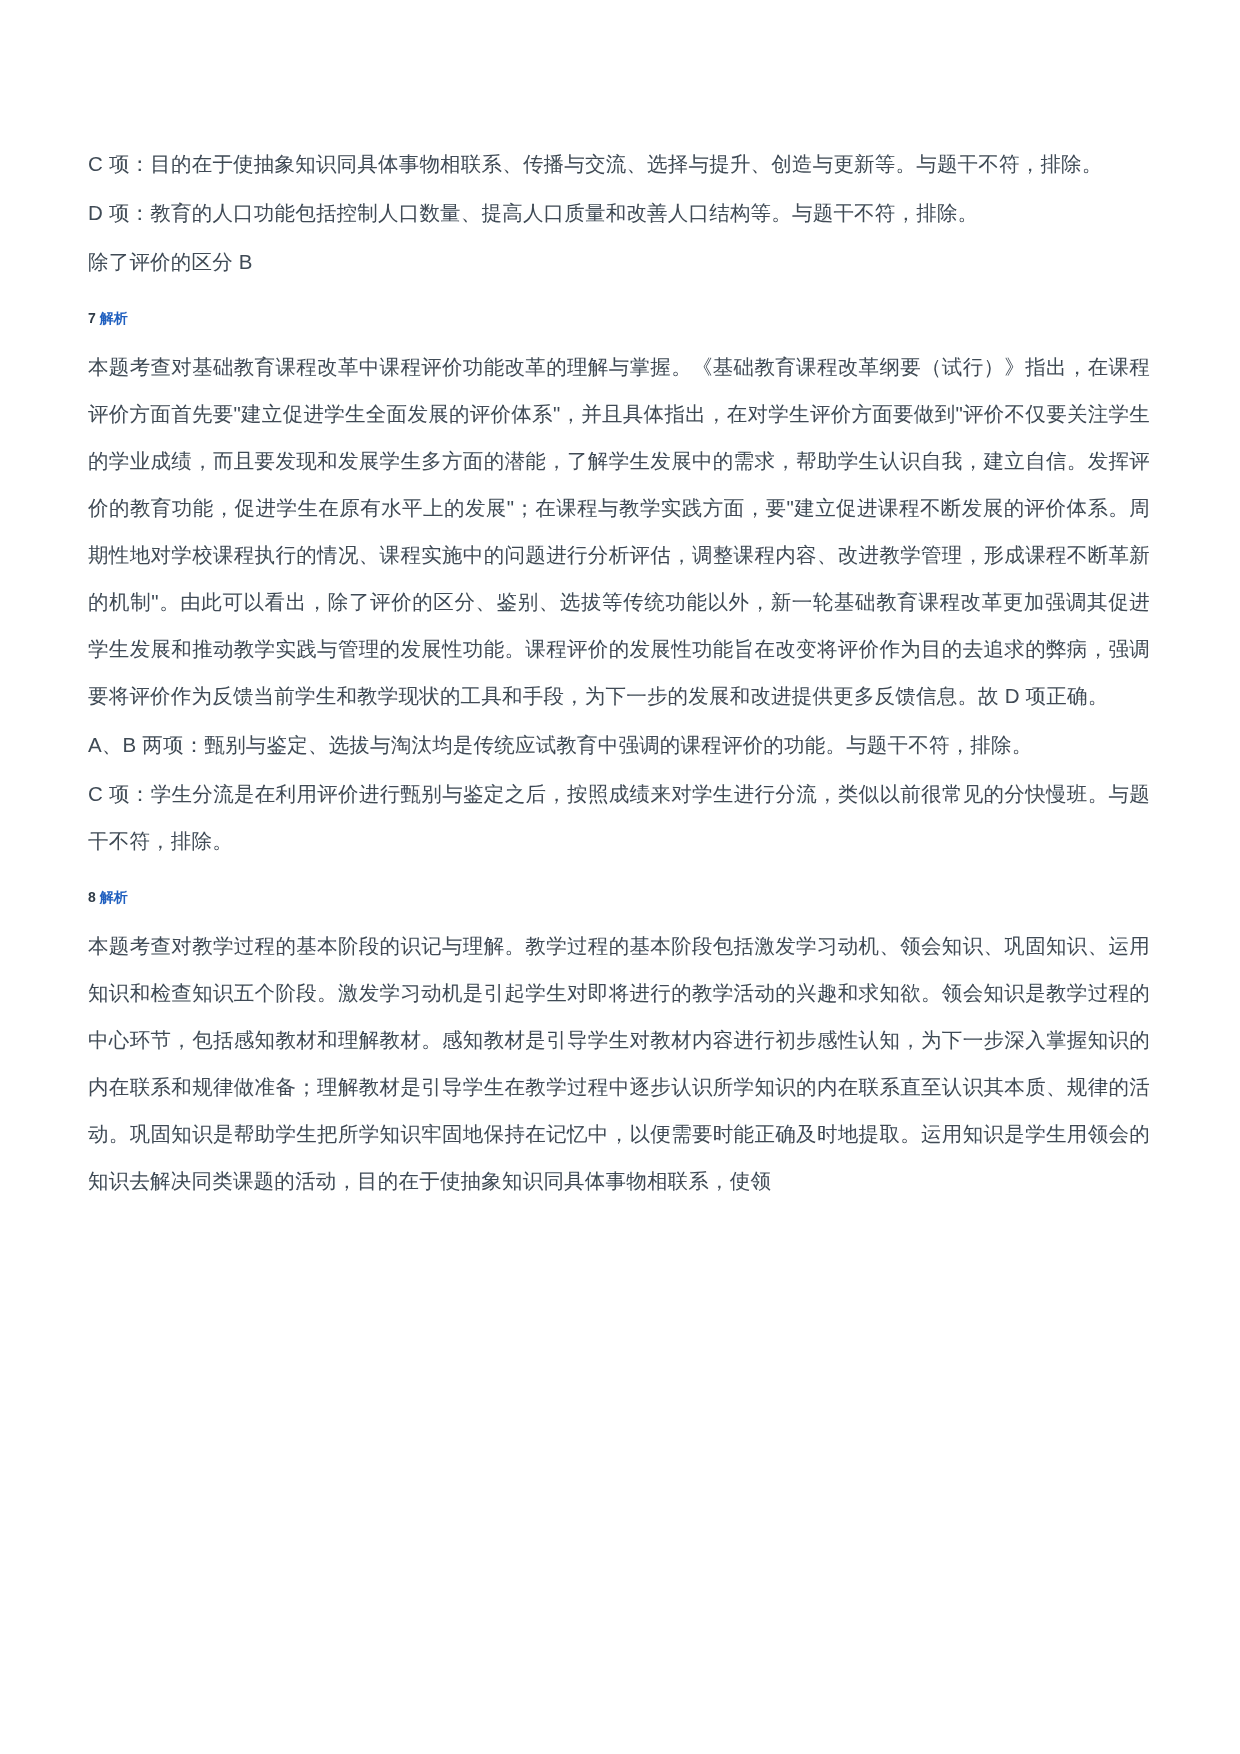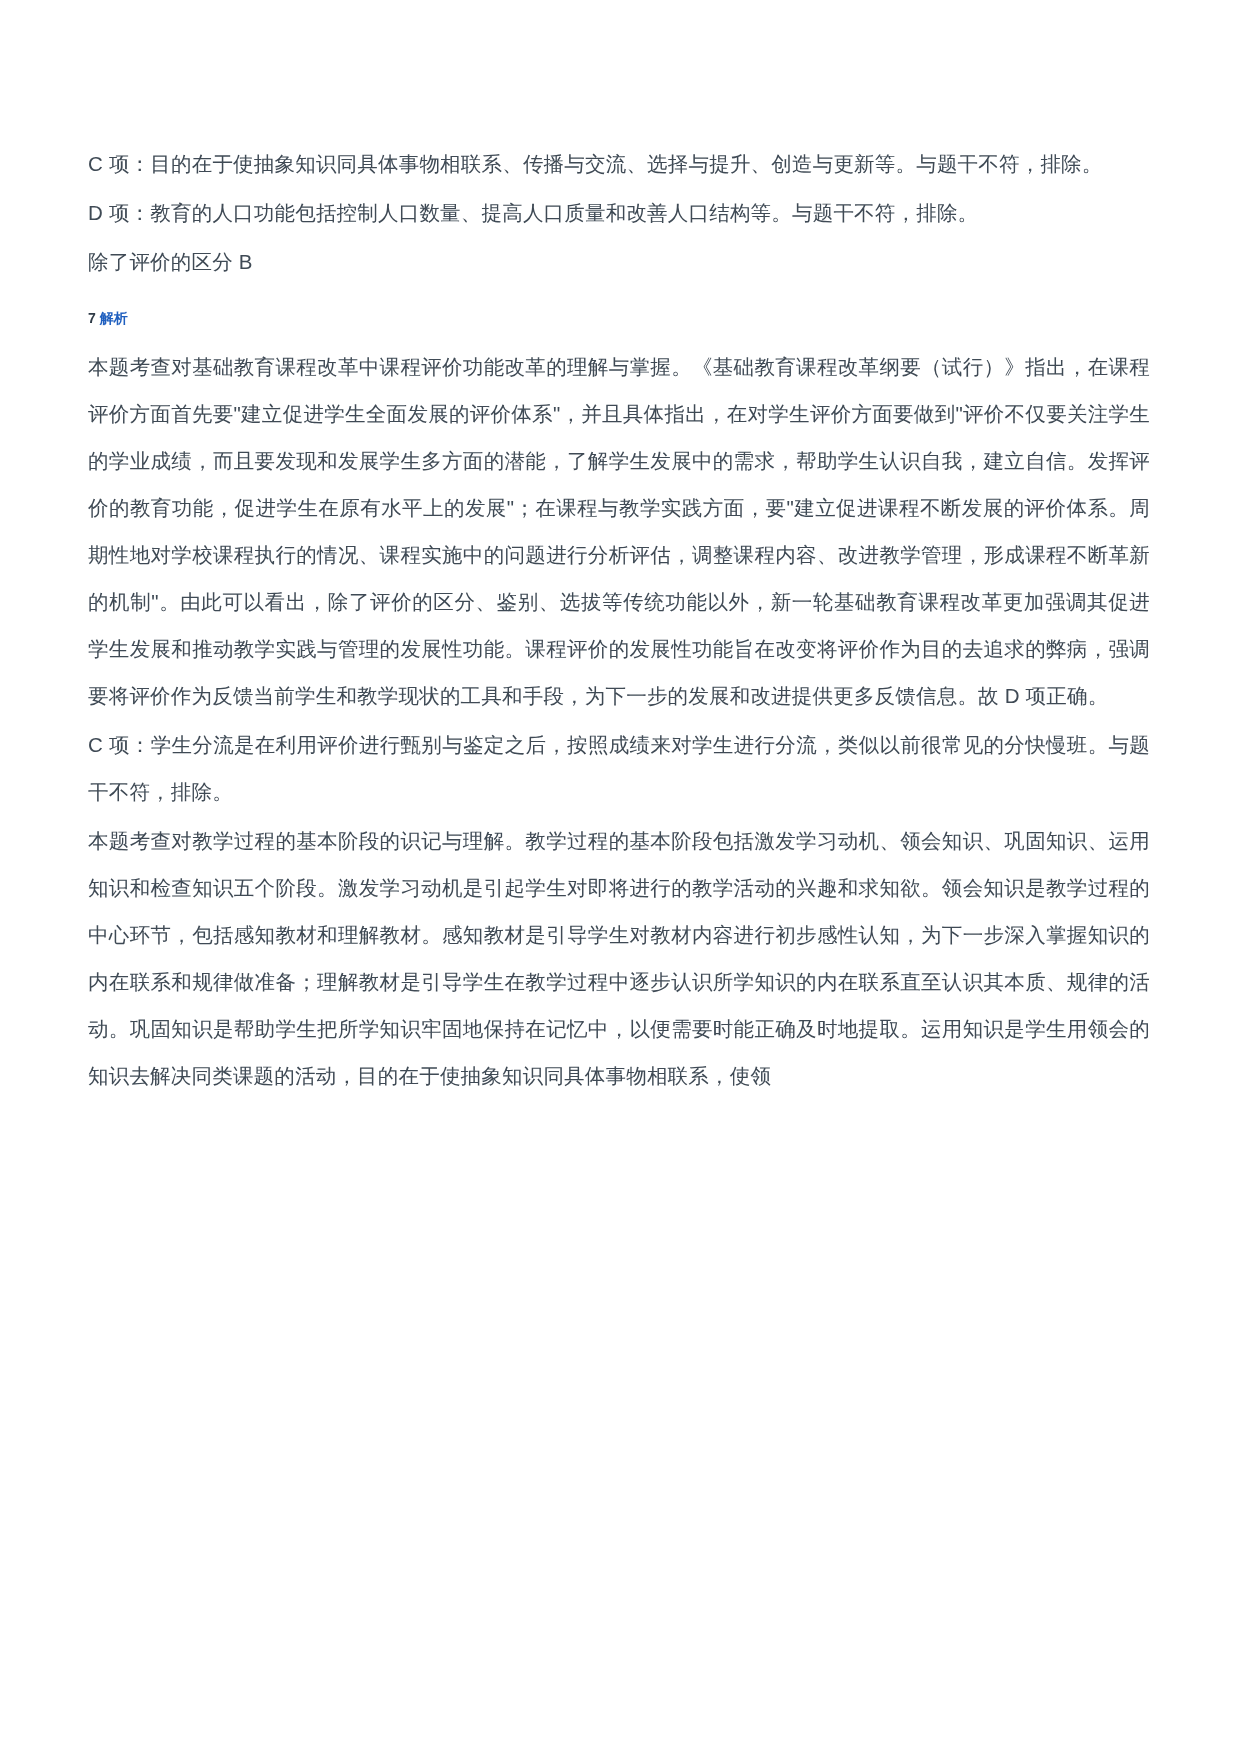--- a/index.html
+++ b/index.html
@@ -61,20 +61,24 @@
   <p class="para block">D 项：教育的人口功能包括控制人口数量、提高人口质量和改善人口结构等。与题干不符，排除。</p>
 
   <p class="para block">除了评价的区分 B</p>
 
   <div class="section-head">
     <span class="num">7</span><span class="word">解析</span>
   </div>
 
   <p class="para block">本题考查对基础教育课程改革中课程评价功能改革的理解与掌握。《基础教育课程改革纲要（试行）》指出，在课程评价方面首先要"建立促进学生全面发展的评价体系"，并且具体指出，在对学生评价方面要做到"评价不仅要关注学生的学业成绩，而且要发现和发展学生多方面的潜能，了解学生发展中的需求，帮助学生认识自我，建立自信。发挥评价的教育功能，促进学生在原有水平上的发展"；在课程与教学实践方面，要"建立促进课程不断发展的评价体系。周期性地对学校课程执行的情况、课程实施中的问题进行分析评估，调整课程内容、改进教学管理，形成课程不断革新的机制"。由此可以看出，除了评价的区分、鉴别、选拔等传统功能以外，新一轮基础教育课程改革更加强调其促进学生发展和推动教学实践与管理的发展性功能。课程评价的发展性功能旨在改变将评价作为目的去追求的弊病，强调要将评价作为反馈当前学生和教学现状的工具和手段，为下一步的发展和改进提供更多反馈信息。故 D 项正确。</p>
 
+  <p class="para block">A、B 两项：甄别与鉴定、选拔与淘汰均是传统应试教育中强调的课程评价的功能。与题干不符，排除。</p>
 
   <p class="para block">C 项：学生分流是在利用评价进行甄别与鉴定之后，按照成绩来对学生进行分流，类似以前很常见的分快慢班。与题干不符，排除。</p>
 
 
+  <div class="section-head">
+    <span class="num">8</span><span class="word">解析</span>
+  </div>
 
   <p class="para block">本题考查对教学过程的基本阶段的识记与理解。教学过程的基本阶段包括激发学习动机、领会知识、巩固知识、运用知识和检查知识五个阶段。激发学习动机是引起学生对即将进行的教学活动的兴趣和求知欲。领会知识是教学过程的中心环节，包括感知教材和理解教材。感知教材是引导学生对教材内容进行初步感性认知，为下一步深入掌握知识的内在联系和规律做准备；理解教材是引导学生在教学过程中逐步认识所学知识的内在联系直至认识其本质、规律的活动。巩固知识是帮助学生把所学知识牢固地保持在记忆中，以便需要时能正确及时地提取。运用知识是学生用领会的知识去解决同类课题的活动，目的在于使抽象知识同具体事物相联系，使领</p>
 
 </div>
 
 </body></html>

